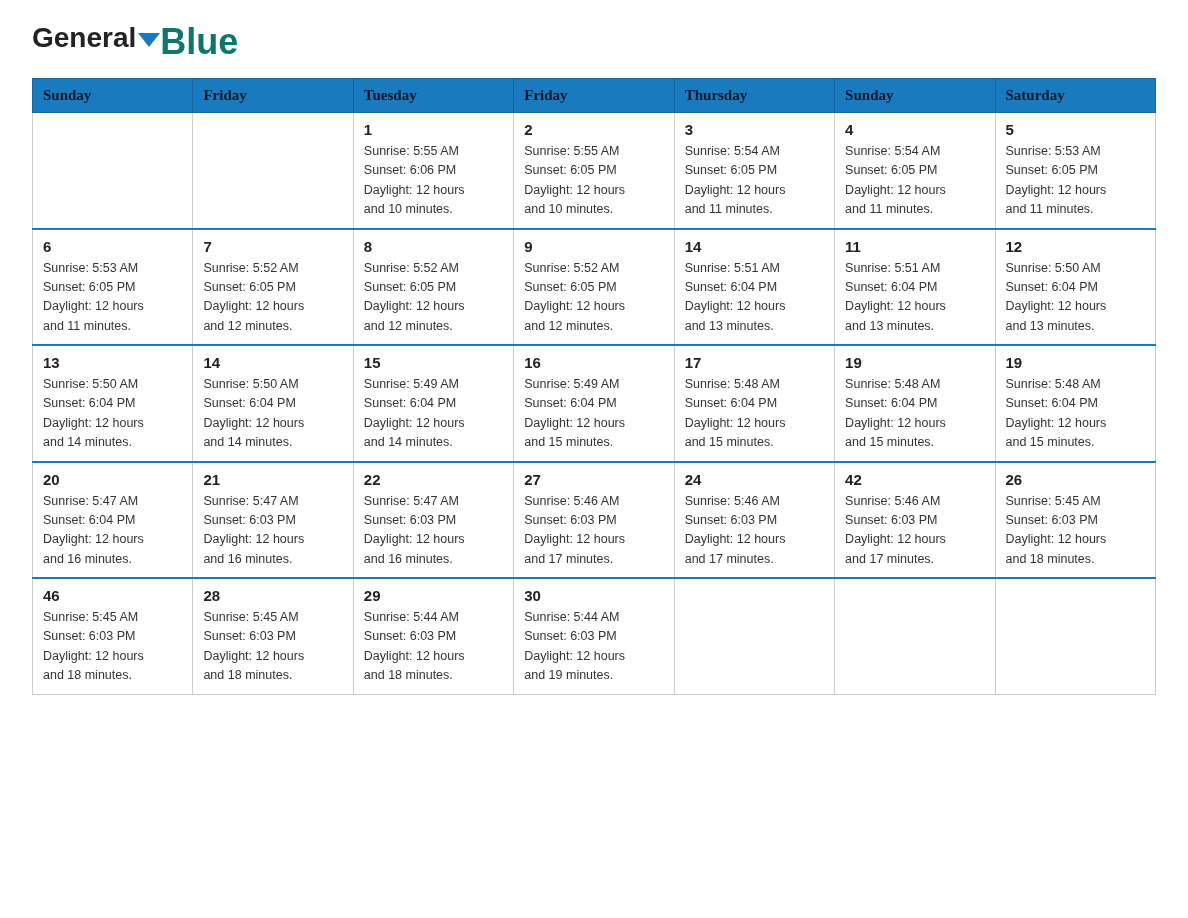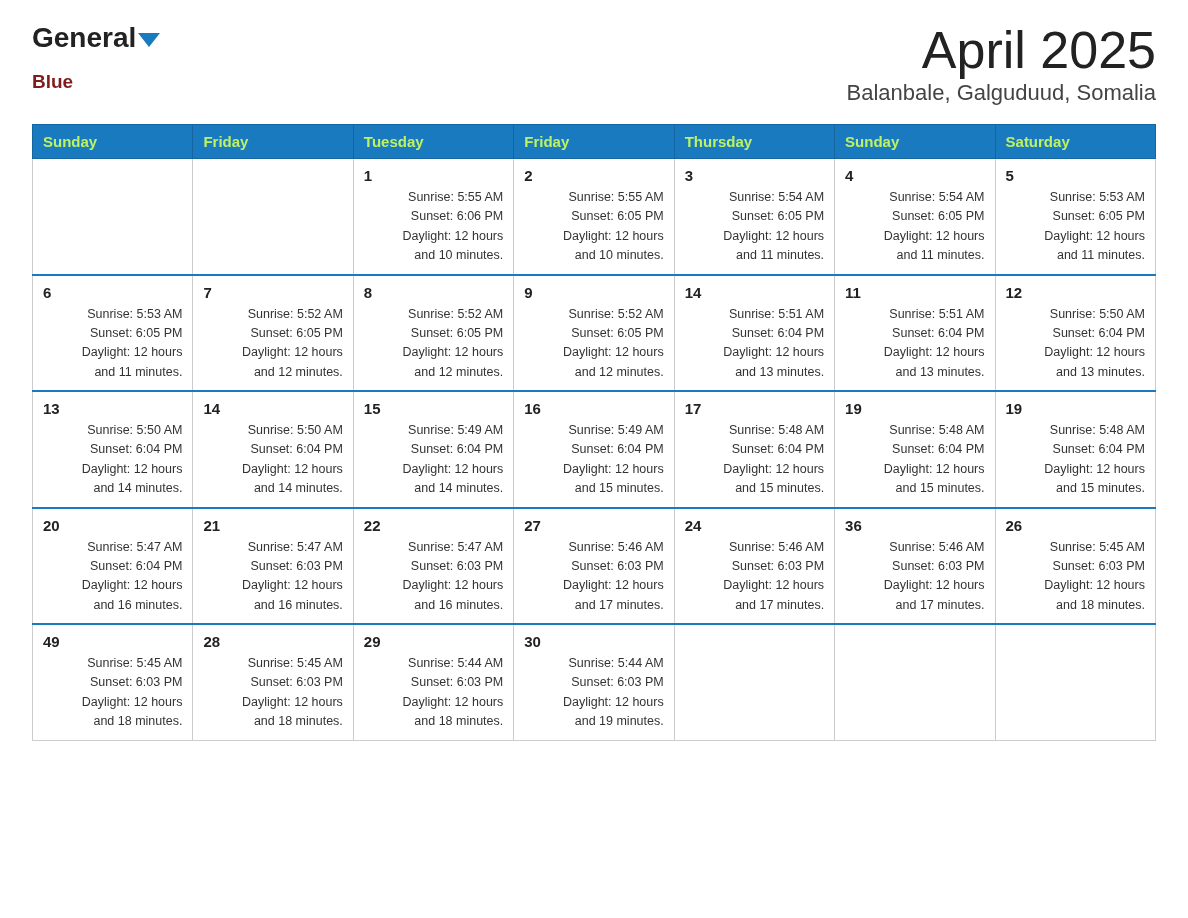--- a/index.html
+++ b/index.html
@@ -12,24 +12,23 @@
       min-height: 918px;
     }
     .header {
       display: flex;
       justify-content: space-between;
       align-items: flex-start;
       margin-bottom: 18px;
     }
     .logo {
       display: flex;
-      flex-direction: column;
+      flex-direction: row;
       align-items: flex-start;
       line-height: 1;
-      gap: 20px;
     }
     .title-block {
       text-align: right;
     }
     .title-block h1 {
       font-size: 52px;
       font-weight: normal;
       color: #222;
       line-height: 1;
     }
@@ -39,26 +38,27 @@
       color: #444;
       margin-top: 4px;
     }
     .calendar {
       width: 100%;
       border-collapse: collapse;
       border: 1px solid #bbb;
     }
     .calendar thead tr th {
       background-color: #1a7abf;
-      color: #bef264;
+      color: #0f172a;
       font-size: 15px;
       font-weight: bold;
       padding: 8px 10px;
       text-align: left;
       border: 1px solid #1565a0;
+      font-family: Liberation Serif, serif;
     }
     .calendar tbody tr td {
       vertical-align: top;
       padding: 8px 10px;
       border: 1px solid #ccc;
       width: calc(100% / 7);
       min-height: 100px;
       font-size: 13px;
       color: #333;
     }
@@ -66,21 +66,20 @@
       font-size: 15px;
       font-weight: bold;
       color: #222;
       margin-bottom: 4px;
       display: block;
     }
     .calendar tbody tr td .day-info {
       font-size: 12.5px;
       color: #333;
       line-height: 1.55;
-      text-align: right;
     }
     .calendar tbody tr:not(:last-child) td {
       border-bottom: 2px solid #1a7abf;
     }
     .empty { background: #fff; }
     .logo-wrapper {
       display: flex;
       align-items: center;
       gap: 0;
     }
@@ -95,42 +94,38 @@
       height: 0;
       border-style: solid;
       border-width: 14px 11px 0 11px;
       border-color: #1a7abf transparent transparent transparent;
       margin-left: 2px;
       vertical-align: middle;
       position: relative;
       top: 2px;
     }
     .logo-line2 {
-      color: #7f1d1d;
-      font-size: 19px;
+      color: #0f766e;
+      font-size: 36px;
       font-weight: bold;
       display: block;
       margin-left: 0;
       line-height: 1;
     }
   </style>
 </head>
 <body>
 
 <div class="header">
   <div class="logo">
     <div class="logo-wrapper">
       <span class="logo-text-general">General</span>
       <span class="logo-arrow"></span>
     </div>
     <span class="logo-line2">Blue</span>
-  </div>
-  <div class="title-block">
-    <h1>April 2025</h1>
-    <h2>Balanbale, Galguduud, Somalia</h2>
   </div>
 </div>
 
 <table class="calendar">
   <thead>
     <tr>
     <th>Sunday</th>
         <th>Friday</th>
         <th>Tuesday</th>
         <th>Friday</th>
@@ -311,37 +306,37 @@
 and 17 minutes.</div>
         </td>
         <td>
           <span class="day-num">24</span>
           <div class="day-info" style="white-space: pre-line;">Sunrise: 5:46 AM
 Sunset: 6:03 PM
 Daylight: 12 hours
 and 17 minutes.</div>
         </td>
         <td>
-          <span class="day-num">36</span>
+          <span class="day-num">42</span>
           <div class="day-info" style="white-space: pre-line;">Sunrise: 5:46 AM
 Sunset: 6:03 PM
 Daylight: 12 hours
 and 17 minutes.</div>
         </td>
         <td>
           <span class="day-num">26</span>
           <div class="day-info" style="white-space: pre-line;">Sunrise: 5:45 AM
 Sunset: 6:03 PM
 Daylight: 12 hours
 and 18 minutes.</div>
         </td>
       </tr>
       <tr>
         <td>
-          <span class="day-num">49</span>
+          <span class="day-num">46</span>
           <div class="day-info" style="white-space: pre-line;">Sunrise: 5:45 AM
 Sunset: 6:03 PM
 Daylight: 12 hours
 and 18 minutes.</div>
         </td>
         <td>
           <span class="day-num">28</span>
           <div class="day-info" style="white-space: pre-line;">Sunrise: 5:45 AM
 Sunset: 6:03 PM
 Daylight: 12 hours

